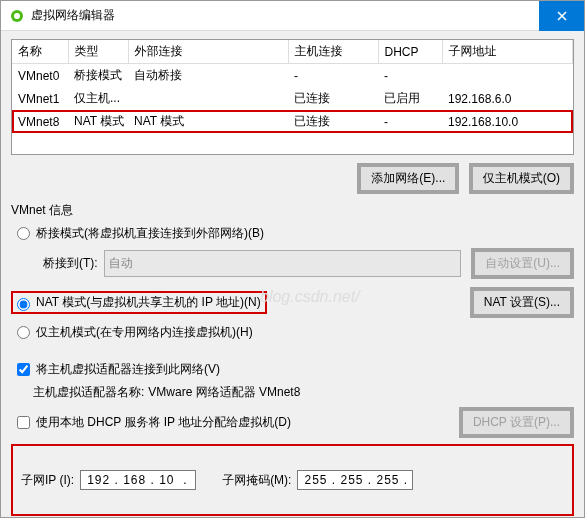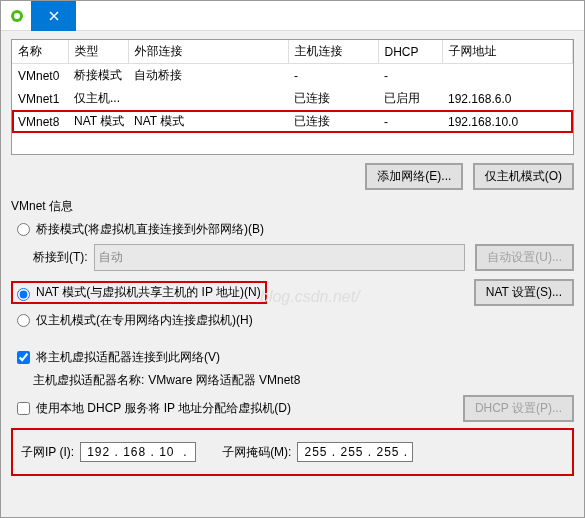--- a/index.html
+++ b/index.html
@@ -9,46 +9,47 @@
 .title-bar .title { flex: 1; font-size: 12px; }
 .title-bar .close { width: 45px; height: 30px; background: #0078d7; color: #fff; display: flex; align-items: center; justify-content: center; font-size: 14px; margin: 0 -8px 0 0; }
 .content { padding: 8px 10px; }
 .table-wrap { border: 1px solid #999; background: #fff; height: 116px; overflow: auto; }
 table { width: 100%; border-collapse: collapse; table-layout: fixed; }
 th, td { text-align: left; padding: 3px 6px; font-weight: normal; font-size: 12px; white-space: nowrap; overflow: hidden; }
 th { border-right: 1px solid #ddd; border-bottom: 1px solid #ddd; background: #fff; }
 tr.sel td { background: #fff; }
 tr.hl { outline: 2px solid #d00000; outline-offset: -2px; }
 .btn-row { text-align: right; margin: 8px 0; }
-.btn { display: inline-block; border: 2px solid #a3a3a3; background: #e1e1e1; padding: 3px 10px; font-size: 12px; margin-left: 6px; min-width: 70px; text-align: center; }
+.btn { display: inline-block; border: 4px solid #a3a3a3; background: #e1e1e1; padding: 3px 10px; font-size: 12px; margin-left: 6px; min-width: 70px; text-align: center; }
 .btn.disabled { color: #a0a0a0; }
 .group-label { margin: 4px 0 6px 0; }
 .radio-row, .check-row { display: flex; align-items: center; margin: 6px 0 6px 6px; }
 .radio-row input, .check-row input { margin-right: 6px; }
 .indent { margin-left: 22px; display: flex; align-items: center; }
-.indent label { margin-right: 6px; }
+.indent label { margin-right: 6px; margin-left: 10px; }
 .select { flex: 1; border: 1px solid #adadad; background: #e8e8e8; padding: 4px 4px; color: #888; }
 .right-btn { margin-left: 10px; }
 .hl-red { border: 2px solid #d00000; padding: 1px 4px; display: inline-flex; align-items: flex-end; }
 .divider { height: 8px; }
-.subnet-row { border: 2px solid #d00000; padding: 12px 8px; display: flex; align-items: center; gap: 6px; margin: 6px 0; }
+.subnet-row { border: 2px solid #d00000; padding: 24px 8px; display: flex; align-items: center; gap: 6px; margin: 6px 0; }
 .ip-input { border: 1px solid #7a7a7a; background: #fff; padding: 2px 6px; width: 116px; font-family: Liberation Sans, sans-serif; font-size: 12px; text-align: center; letter-spacing: 1px; }
 .watermark { position: absolute; top: 288px; left: 260px; color: #ddd; font-size: 16px; font-style: italic; pointer-events: none; }
 .icon-svg { display: block; }
 </style>
 </head>
 <body>
 
 <div class="title-bar">
   <span class="icon">
     <svg class="icon-svg" width="16" height="16" viewBox="0 0 16 16">
         <circle cx="8" cy="8" r="6" fill="#4cbb17"></circle>
         <circle cx="8" cy="8" r="3" fill="#fff"></circle>
       </svg>
   </span>
+  <span class="title">虚拟网络编辑器</span>
   <div class="close">
     <svg width="10" height="10" viewBox="0 0 10 10">
         <path d="M1 1 L9 9 M9 1 L1 9" stroke="#fff" stroke-width="1.5"></path>
       </svg>
   </div>
 </div>
 
 <div class="content">
 
   <div class="table-wrap">

